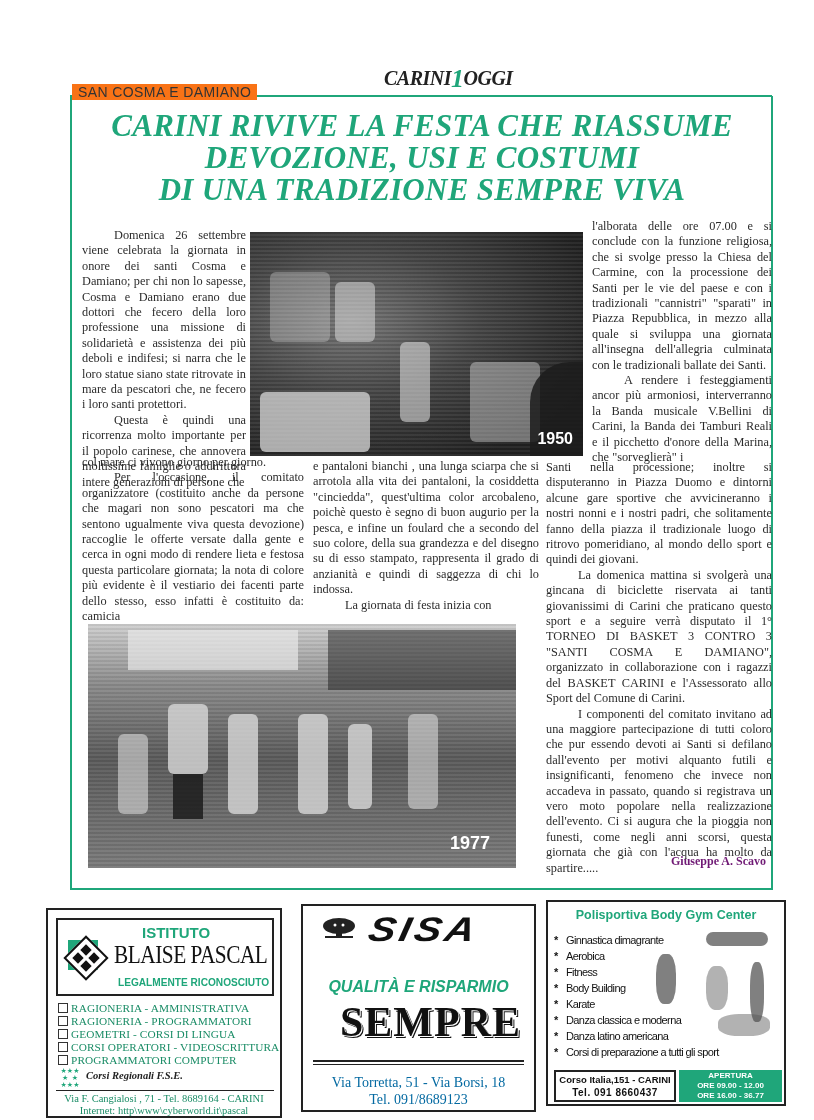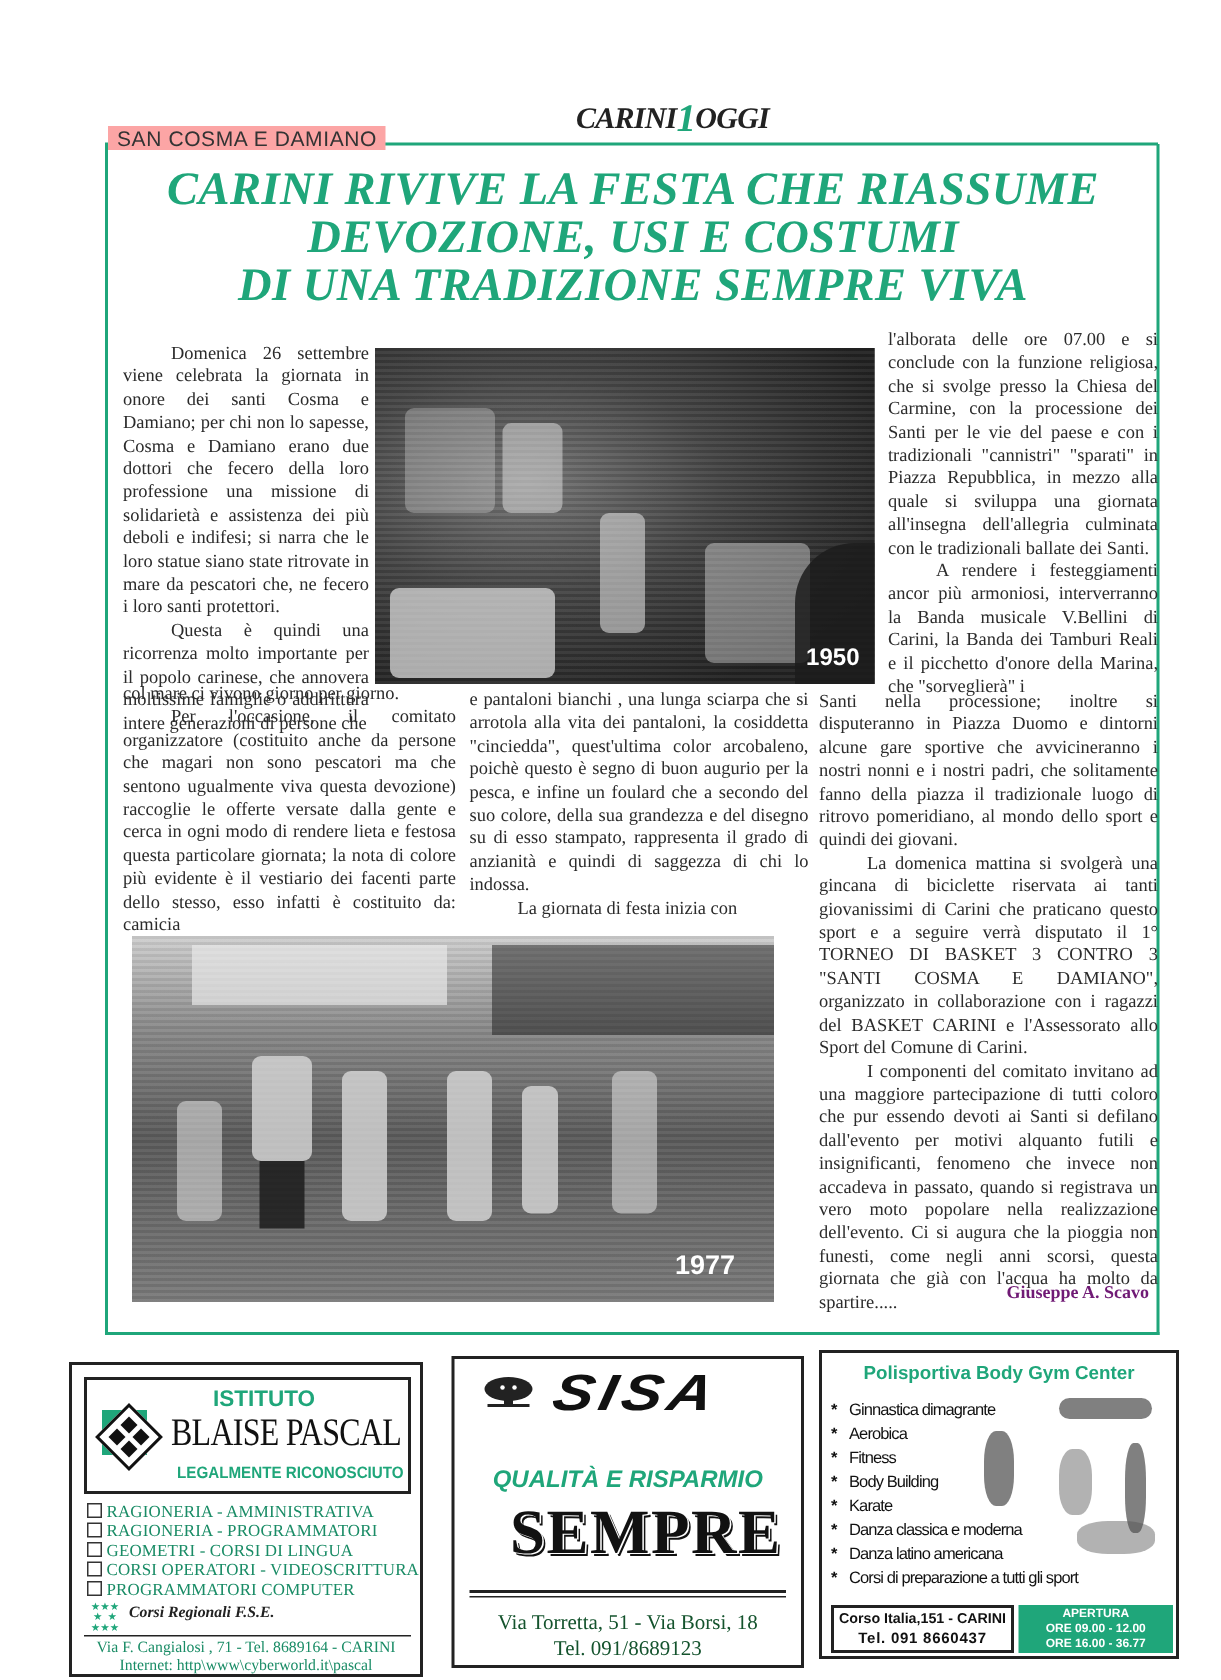--- a/index.html
+++ b/index.html
@@ -10,21 +10,21 @@
   #masthead {
     position: absolute; left: 384px; top: 62px; width: 125px; height: 26px;
     font-family: "Liberation Serif", serif; font-style: italic; font-weight: bold;
     font-size: 20px; color: #222; letter-spacing: -0.5px; text-align: center;
   }
   #masthead .one { color: #1fa67a; font-size: 26px; position: relative; top: 2px; }
   #section-line {
     position: absolute; left: 70px; top: 95px; width: 702px; height: 2px; background: #1fa67a;
   }
   #section-label {
-    position: absolute; left: 72px; top: 84px; padding: 0 6px; background: #fca5a5;
+    position: absolute; left: 72px; top: 84px; padding: 0 6px; background: #f97316;
     font-family: "Liberation Sans", sans-serif; font-size: 14px; color: #333; letter-spacing: 0.4px;
   }
   #frame {
     position: absolute; left: 70px; top: 96px; width: 703px; height: 794px;
     border-left: 2px solid #1fa67a; border-right: 2px solid #1fa67a; border-bottom: 2px solid #1fa67a;
   }
 
   
   #headline {
     position: absolute; left: 72px; top: 110px; width: 700px; text-align: center;
@@ -97,21 +97,21 @@
   #pascal-addr { position: absolute; left: 0; top: 183px; width: 232px; text-align: center; font-size: 10.5px; color: #1a8c66; line-height: 12px; }
 
   
   #sisa-tree { position: absolute; left: 14px; top: 10px; width: 44px; height: 24px; }
   #sisa-logo { position: absolute; left: 66px; top: 4px; font-family: "Liberation Sans", sans-serif; font-weight: bold; font-style: italic; font-size: 34px; color: #111; letter-spacing: 3px; transform: skewX(-12deg) scaleX(1.2); transform-origin: left; }
   #sisa-super { position: absolute; left: 0; top: 48px; width: 231px; text-align: center; font-family: "Liberation Sans", sans-serif; font-weight: bold; color: #1fa67a; font-size: 20px; letter-spacing: 1px; }
   #sisa-qual { position: absolute; left: 0; top: 72px; width: 231px; text-align: center; font-family: "Liberation Sans", sans-serif; font-weight: bold; font-style: italic; color: #1fa67a; font-size: 16px; }
   #sisa-sempre { position: absolute; left: 0; top: 92px; width: 231px; text-align: center; font-family: "Liberation Serif", serif; font-weight: bold; color: #111; font-size: 42px; letter-spacing: 1px; text-shadow: 1px 1px 0 #fff, 2px 2px 0 #111; padding-left: 24px; }
   #sisa-rule1 { position: absolute; left: 10px; top: 154px; width: 211px; height: 2px; background: #222; }
   #sisa-rule2 { position: absolute; left: 10px; top: 158px; width: 211px; height: 1px; background: #222; }
-  #sisa-addr { position: absolute; left: 0; top: 168px; width: 231px; text-align: center; font-size: 14px; color: #14532d; line-height: 17px; }
+  #sisa-addr { position: absolute; left: 0; top: 168px; width: 231px; text-align: center; font-size: 14px; color: #0369a1; line-height: 17px; }
 
   
   #gym-title { position: absolute; left: 0; top: 6px; width: 236px; text-align: center; font-family: "Liberation Sans", sans-serif; font-weight: bold; color: #1fa67a; font-size: 12.5px; }
   #gym-list { position: absolute; left: 6px; top: 30px; list-style: none; }
   #gym-list li { font-family: "Liberation Sans", sans-serif; font-size: 11px; line-height: 16px; color: #111; letter-spacing: -0.6px; white-space: nowrap; }
   #gym-list li .star { display: inline-block; width: 12px; font-weight: bold; }
   .fig { position: absolute; background: #555; border-radius: 40%; opacity: 0.75; }
   #gym-addr { position: absolute; left: 6px; top: 168px; width: 122px; height: 32px; border: 2px solid #222; text-align: center; font-family: Liberation Sans, sans-serif; font-weight: bold; color: #111; }
   #gym-addr .l1 { font-size: 9.5px; line-height: 13px; margin-top: 1px; }
   #gym-addr .l2 { font-size: 10px; line-height: 13px; letter-spacing: 0.5px; }

